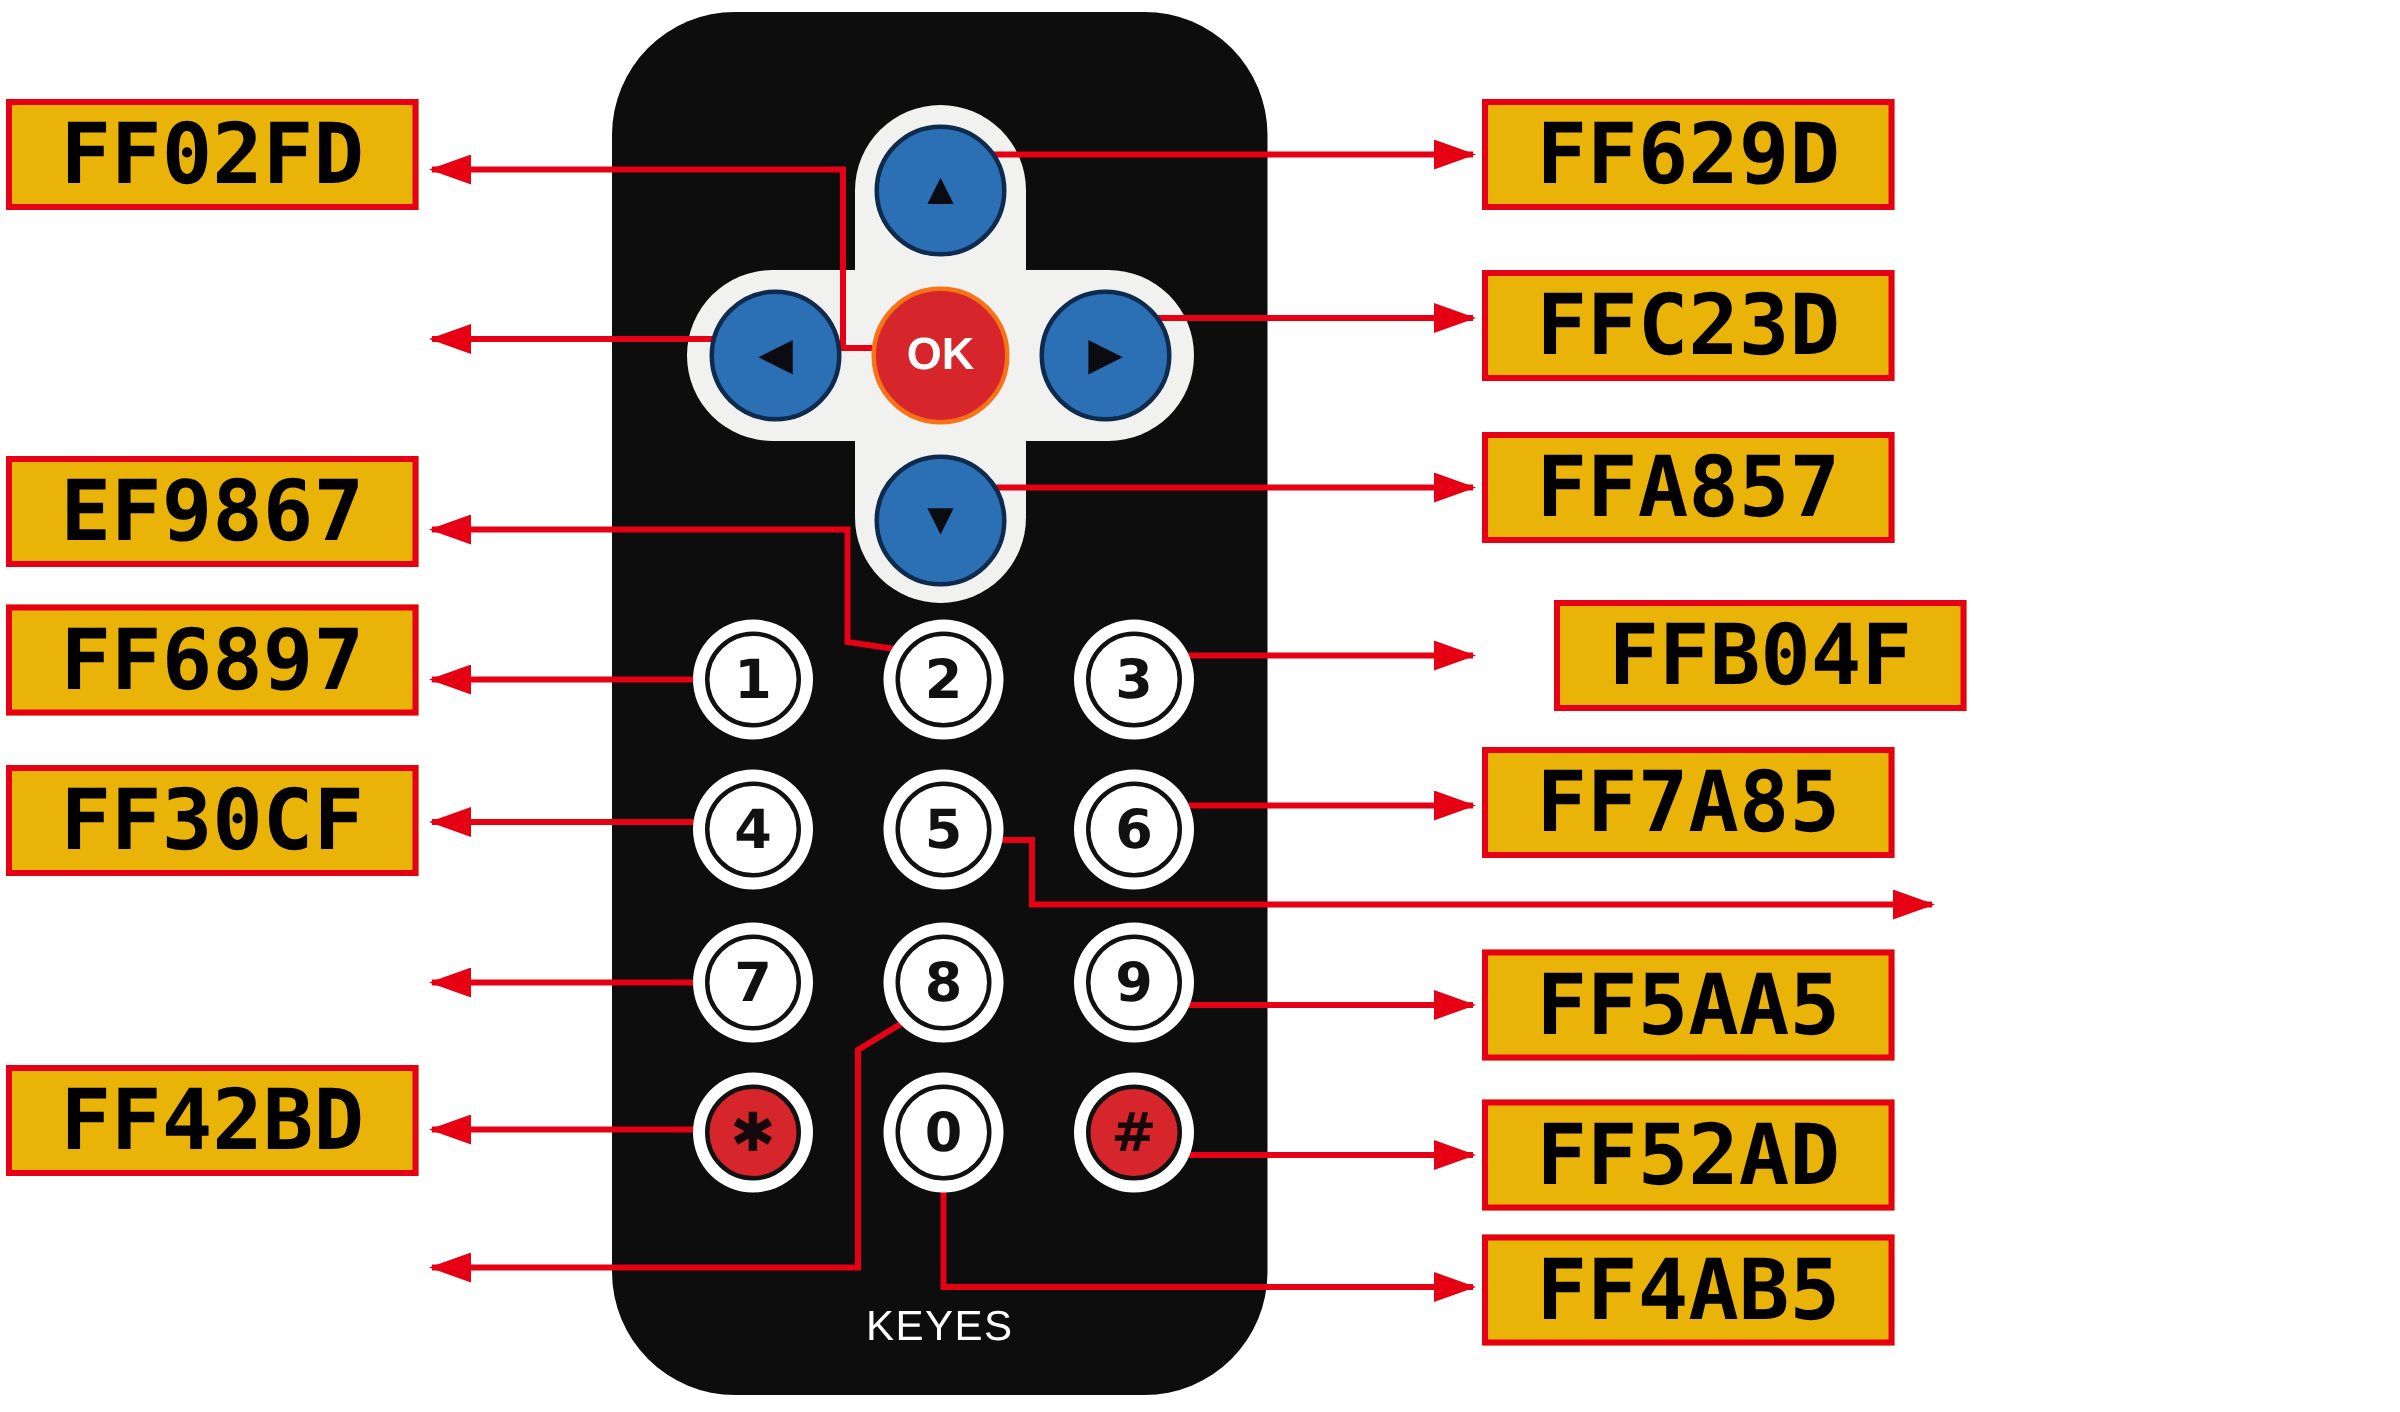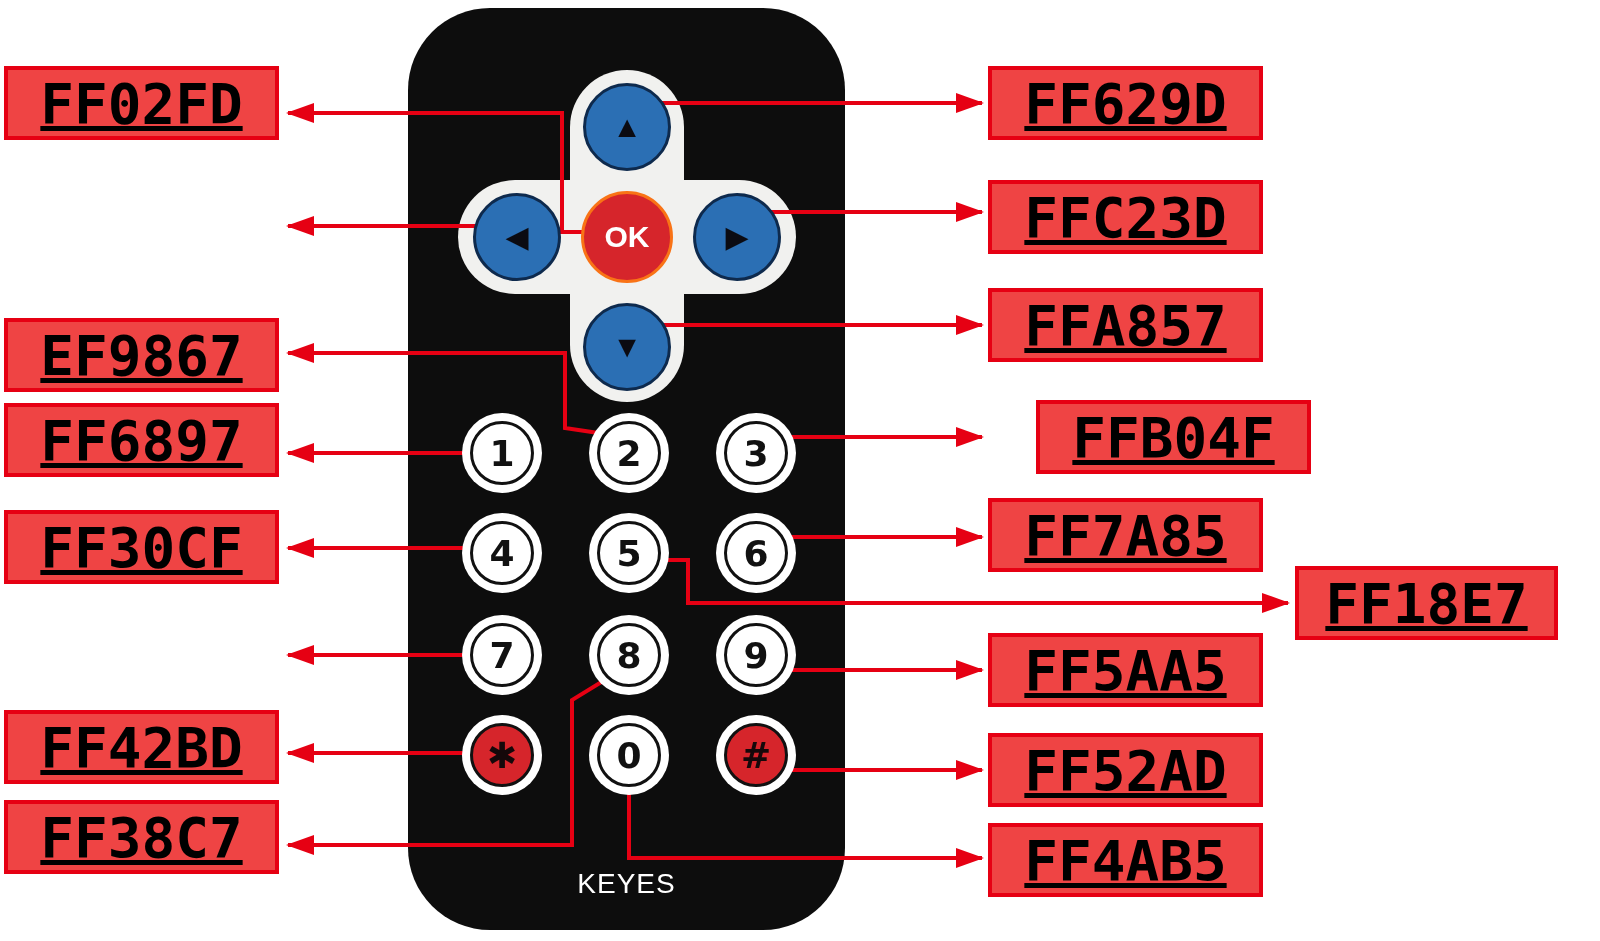--- a/index.html
+++ b/index.html
@@ -29,24 +29,24 @@
          background:#ffffff; display:flex; align-items:center; justify-content:center; }
   .key .inner { width:64px; height:64px; border-radius:50%; border:3px solid #111111;
                 background:#ffffff; display:flex; align-items:center; justify-content:center;
                 font-size:36px; font-weight:bold; color:#111111;
                 font-family:"DejaVu Sans", sans-serif; }
   .key.red .inner { background:#d6252b; color:#15080a; }
 
   .brand { position:absolute; left:408px; top:868px; width:437px; text-align:center;
            color:#ffffff; font-size:28px; letter-spacing:1px; }
 
-  .code-box { position:absolute; width:275px; height:74px; background:#ef4444;
+  .code-box { position:absolute; width:275px; height:74px; background:#eab308;
               border:4px solid #e60013; display:flex; align-items:center; justify-content:center;
               font-family:"DejaVu Sans Mono", monospace; font-weight:700;
-              font-size:56px; color:#000000; white-space:nowrap;text-decoration:underline; }
+              font-size:56px; color:#000000; white-space:nowrap; }
   .code-box.narrow { width:263px; }
 </style>
 </head>
 <body>
 
 <div class="canvas">
 
   <div class="remote"></div>
   <div class="bar v"></div>
   <div class="bar h"></div>
@@ -127,29 +127,27 @@
   <div class="key" style="left:589px;top:715px">
     <span class="inner">0</span>
   </div>
   <div class="key red" style="left:716px;top:715px">
     <span class="inner">#</span>
   </div>
 
   <div class="brand">KEYES</div>
 
   <div class="code-box" style="left:4px;top:66px">FF02FD</div>
-  <div class="code-box" style="left:4px;top:318px">EF9867</div>
+  <div class="code-box" style="left:4px;top:304px">EF9867</div>
   <div class="code-box" style="left:4px;top:403px">FF6897</div>
   <div class="code-box" style="left:4px;top:510px">FF30CF</div>
   <div class="code-box" style="left:4px;top:710px">FF42BD</div>
-  <div class="code-box" style="left:4px;top:800px">FF38C7</div>
 
   <div class="code-box" style="left:988px;top:66px">FF629D</div>
   <div class="code-box" style="left:988px;top:180px">FFC23D</div>
   <div class="code-box" style="left:988px;top:288px">FFA857</div>
   <div class="code-box" style="left:1036px;top:400px">FFB04F</div>
   <div class="code-box" style="left:988px;top:498px">FF7A85</div>
-  <div class="code-box narrow" style="left:1295px;top:566px">FF18E7</div>
   <div class="code-box" style="left:988px;top:633px">FF5AA5</div>
   <div class="code-box" style="left:988px;top:733px">FF52AD</div>
   <div class="code-box" style="left:988px;top:823px">FF4AB5</div>
 
 </div>
 
 </body></html>

